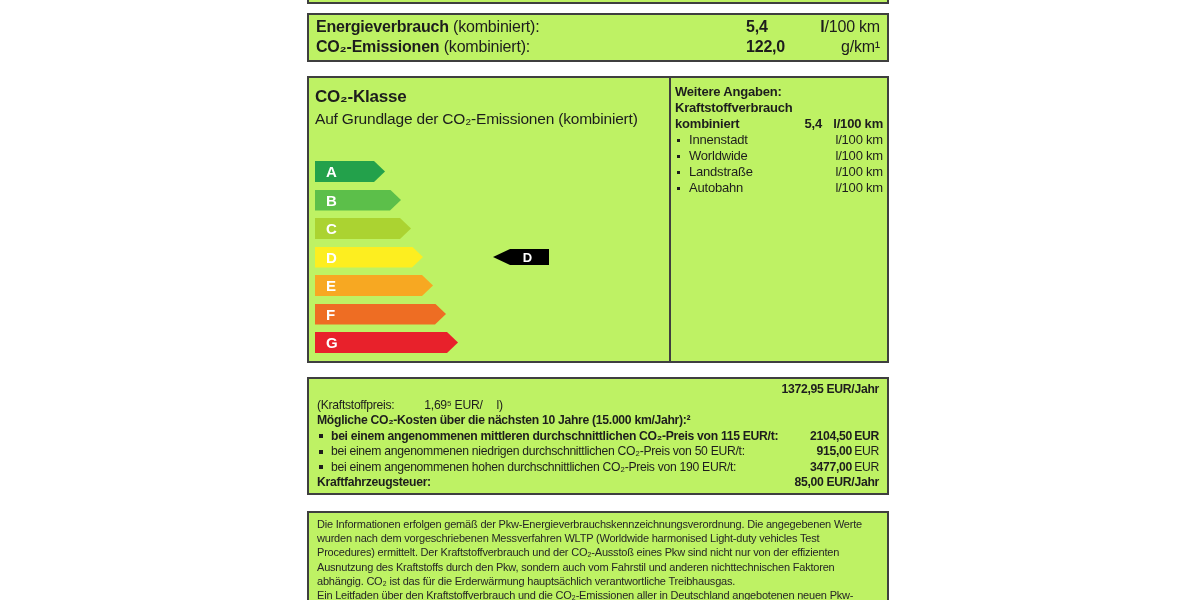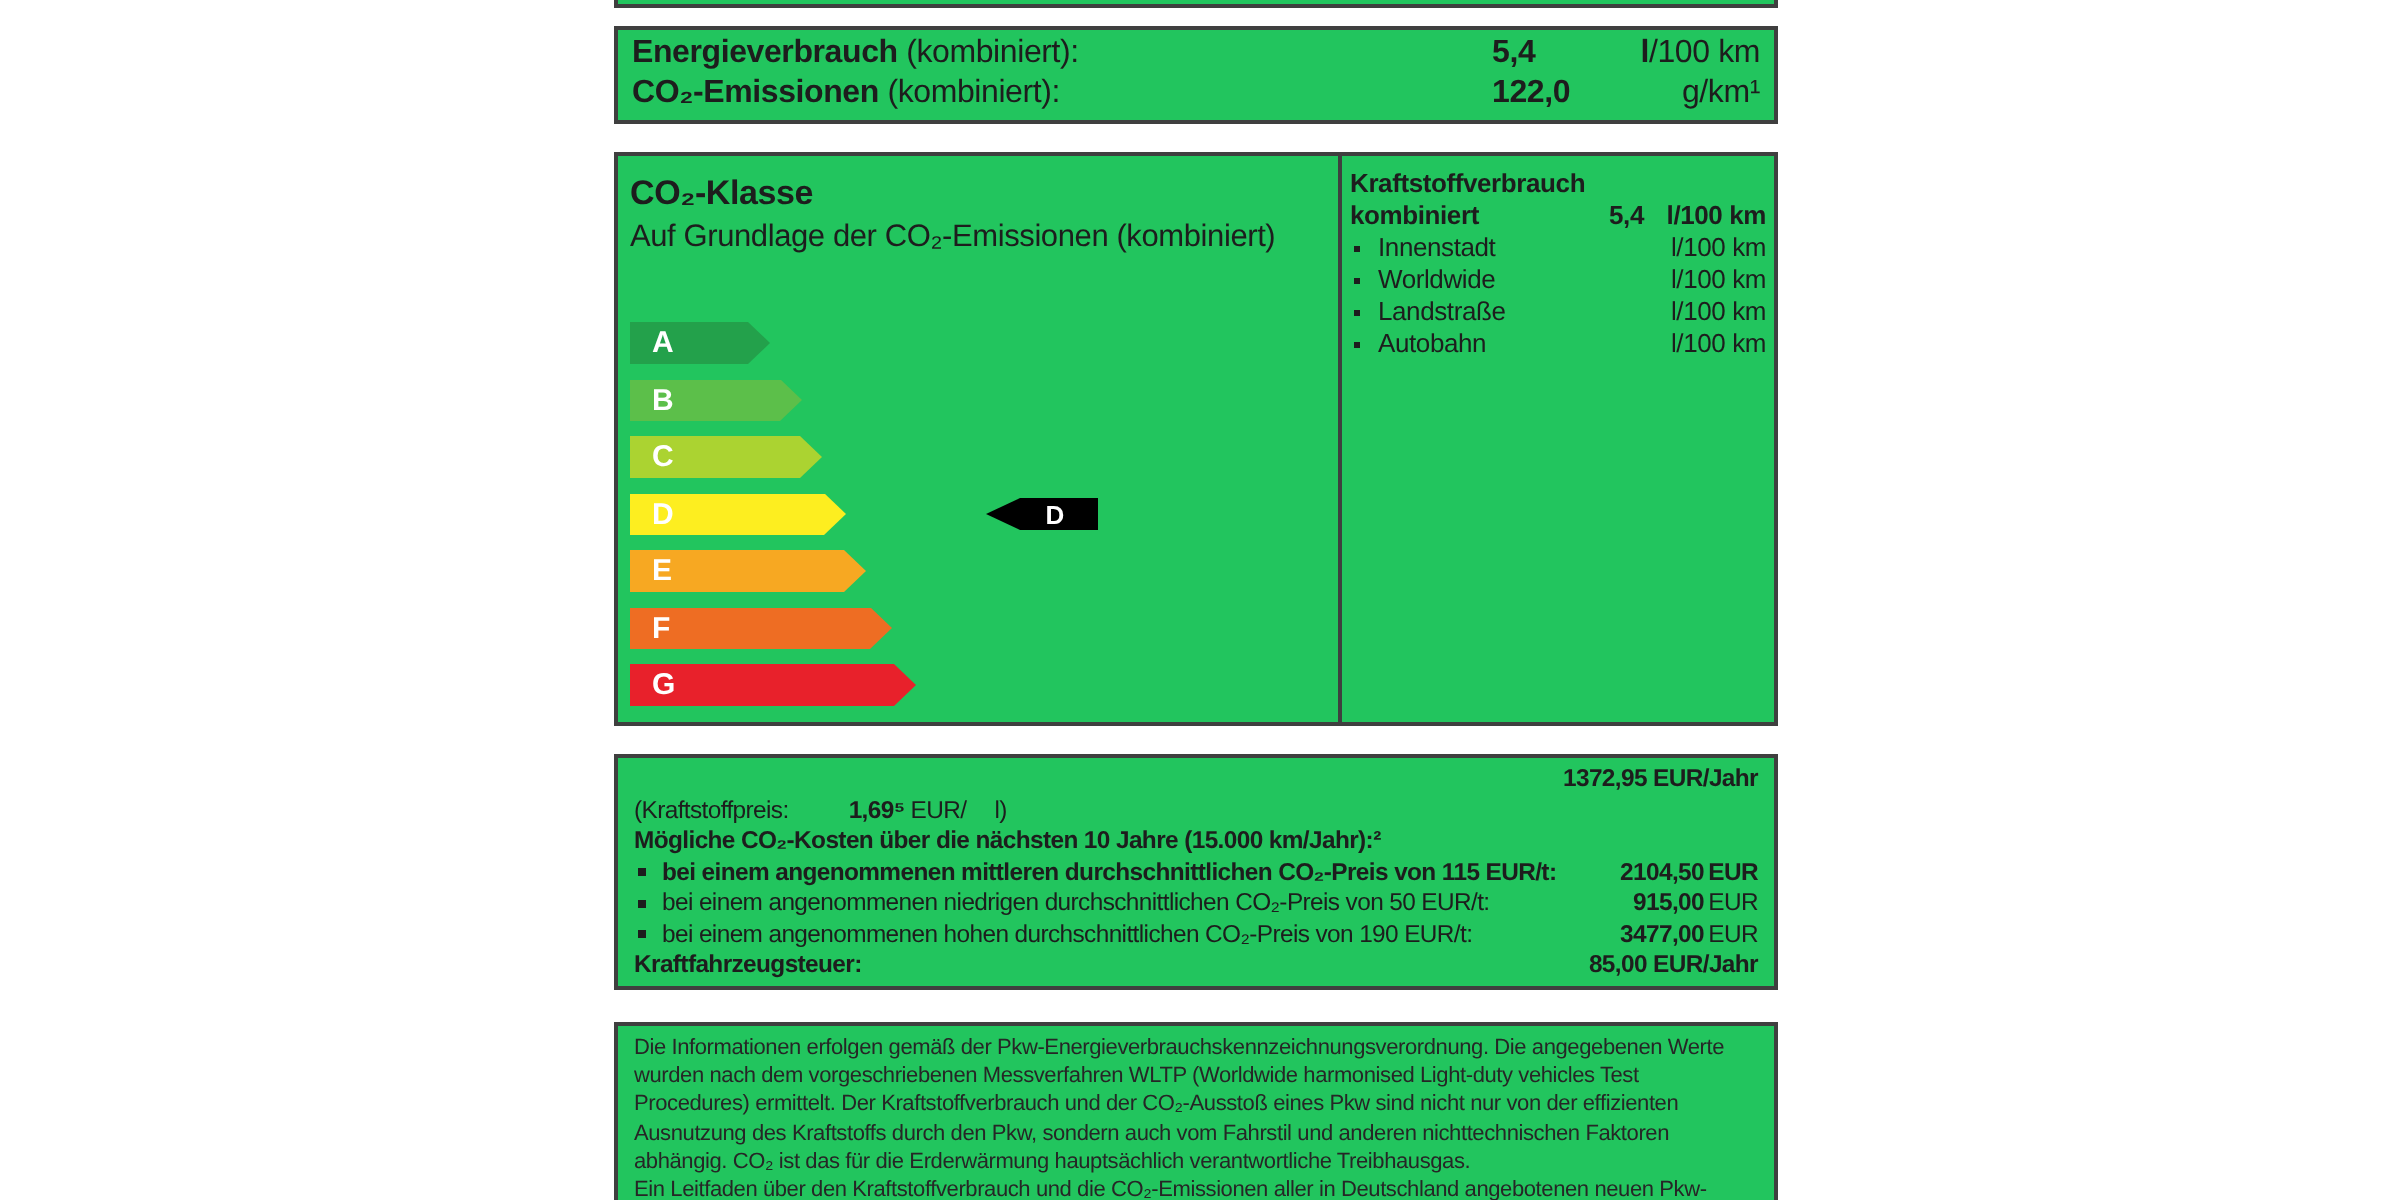--- a/index.html
+++ b/index.html
@@ -2,21 +2,21 @@
 <html><head>
 <meta charset="utf-8">
 <style>
   html,body{margin:0;padding:0;}
   body{
     width:1200px;height:600px;overflow:hidden;background:#ffffff;
     font-family:"Liberation Sans","DejaVu Sans",sans-serif;
     color:#1d1d1d;-webkit-font-smoothing:antialiased;
   }
   .label-column{position:absolute;left:307px;top:0;width:582px;height:600px;}
-  .lbox{position:absolute;left:0;width:582px;border:2px solid #3f3f3f;background:#22c55e;box-sizing:border-box;}
+  .lbox{position:absolute;left:0;width:582px;border:2px solid #3f3f3f;background:#bef264;box-sizing:border-box;}
 
   
   .top-sliver{top:-11px;height:15px;}
 
   
   .box1{top:13px;height:49px;padding:2px 7px;}
   .b1-row{display:flex;align-items:baseline;line-height:20px;font-size:16px;letter-spacing:-0.2px;}
   .b1-label b{font-weight:bold;}
   .b1-spacer{flex:1;}
   .b1-val{width:56px;text-align:left;font-weight:bold;white-space:nowrap;}
@@ -52,21 +52,21 @@
 
   
   .box3{top:377px;height:118px;padding:3px 8px;font-size:12.2px;letter-spacing:-0.3px;}
   .c-row{display:flex;align-items:baseline;line-height:15.5px;white-space:nowrap;}
   .c-row.allbold{font-weight:bold;}
   .c-grow{flex:1;}
   .c-right{font-weight:bold;text-align:right;white-space:nowrap;}
   .c-bullet{width:4px;height:4px;background:#1d1d1d;align-self:center;margin:0 8px 0 2px;flex:none;}
   .c-num{width:50px;text-align:right;font-weight:bold;}
   .c-unit{width:27px;text-align:right;}
-  .fp-val{font-weight:bold;margin-left:30px;}
+  .fp-val{font-weight:normal;margin-left:30px;}
   .fp-unit{margin-left:3px;}
   .fp-suffix{margin-left:14px;}
 
   
   .box4{top:511px;height:115px;padding:4px 8px;font-size:11px;line-height:14.2px;letter-spacing:-0.2px;color:#262626;}
   .box4 p{margin:0;}
 </style>
 </head>
 <body>
 
@@ -112,20 +112,21 @@
         <div class="arrow" style="width: 131px; background: rgb(238, 109, 35);">
             <span>F</span>
           </div>
         <div class="arrow" style="width: 143px; background: rgb(232, 33, 43);">
             <span>G</span>
           </div>
       </div>
       <div class="marker" style="top: 171px; background: rgb(0, 0, 0);">D</div>
     </div>
     <div class="b2-right">
+      <div class="wa-title">Weitere Angaben:</div>
       <div class="wa-sub">Kraftstoffverbrauch</div>
       <div class="wa-row bold">
         <span class="wa-label">kombiniert</span>
         <span class="wa-val">5,4</span>
         <span class="wa-unit">l/100 km</span>
       </div>
       <div class="wa-row">
         <span class="wa-bullet"></span>
         <span class="wa-label">Innenstadt</span>
         <span class="wa-val"></span>

